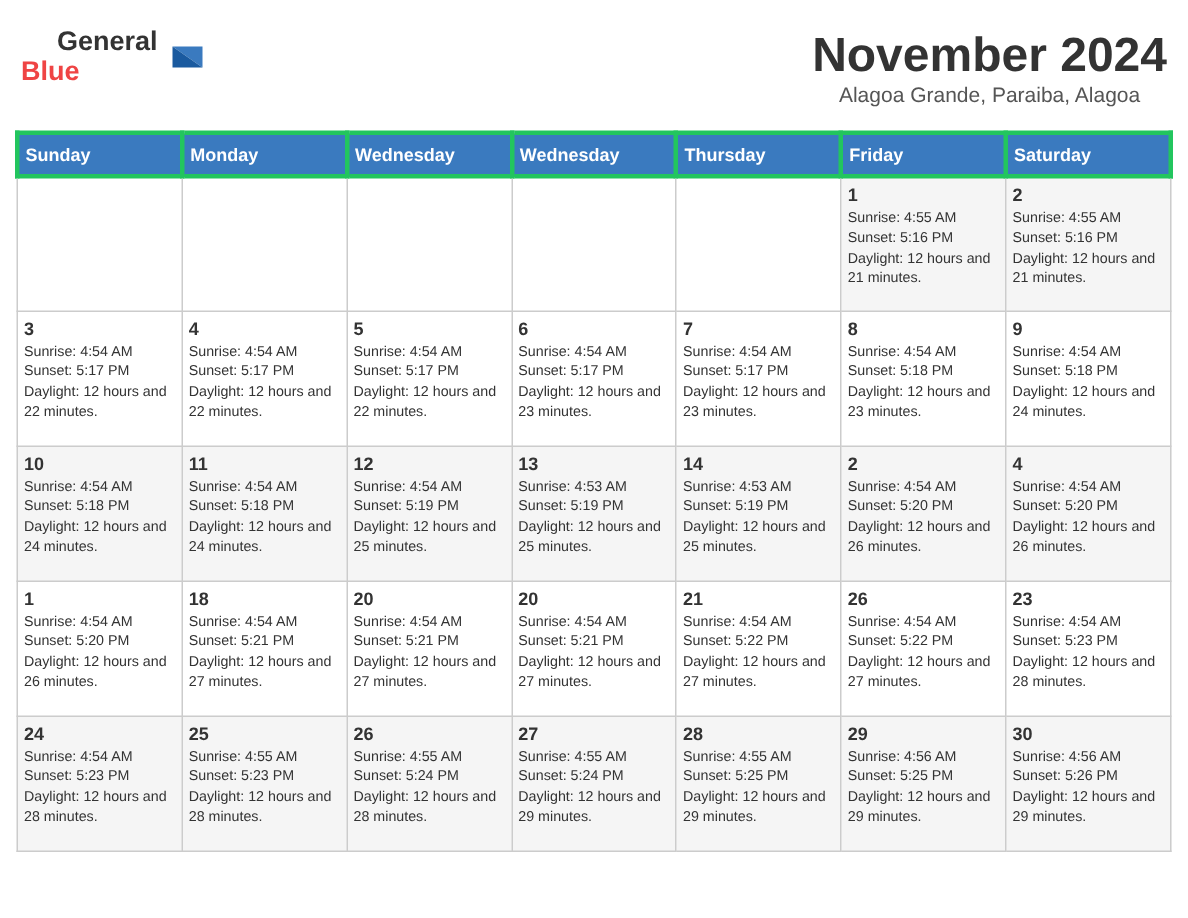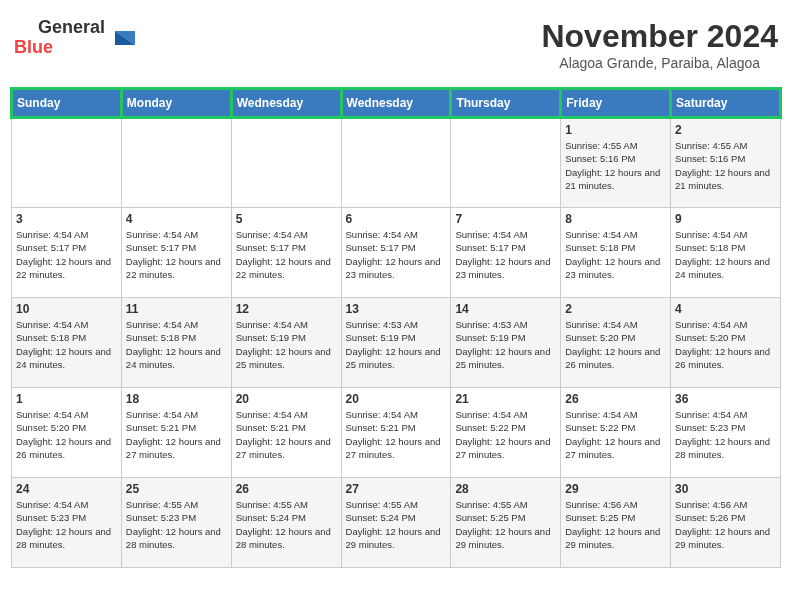--- a/index.html
+++ b/index.html
@@ -265,21 +265,21 @@
 Sunset: 5:22 PM
 Daylight: 12 hours and 27 minutes.</div>
         </td>
         <td>
           <span class="day-number">26</span>
           <div class="day-info" style="white-space: pre-line;">Sunrise: 4:54 AM
 Sunset: 5:22 PM
 Daylight: 12 hours and 27 minutes.</div>
         </td>
         <td>
-          <span class="day-number">36</span>
+          <span class="day-number">23</span>
           <div class="day-info" style="white-space: pre-line;">Sunrise: 4:54 AM
 Sunset: 5:23 PM
 Daylight: 12 hours and 28 minutes.</div>
         </td>
       </tr>
       <tr>
         <td>
           <span class="day-number">24</span>
           <div class="day-info" style="white-space: pre-line;">Sunrise: 4:54 AM
 Sunset: 5:23 PM

